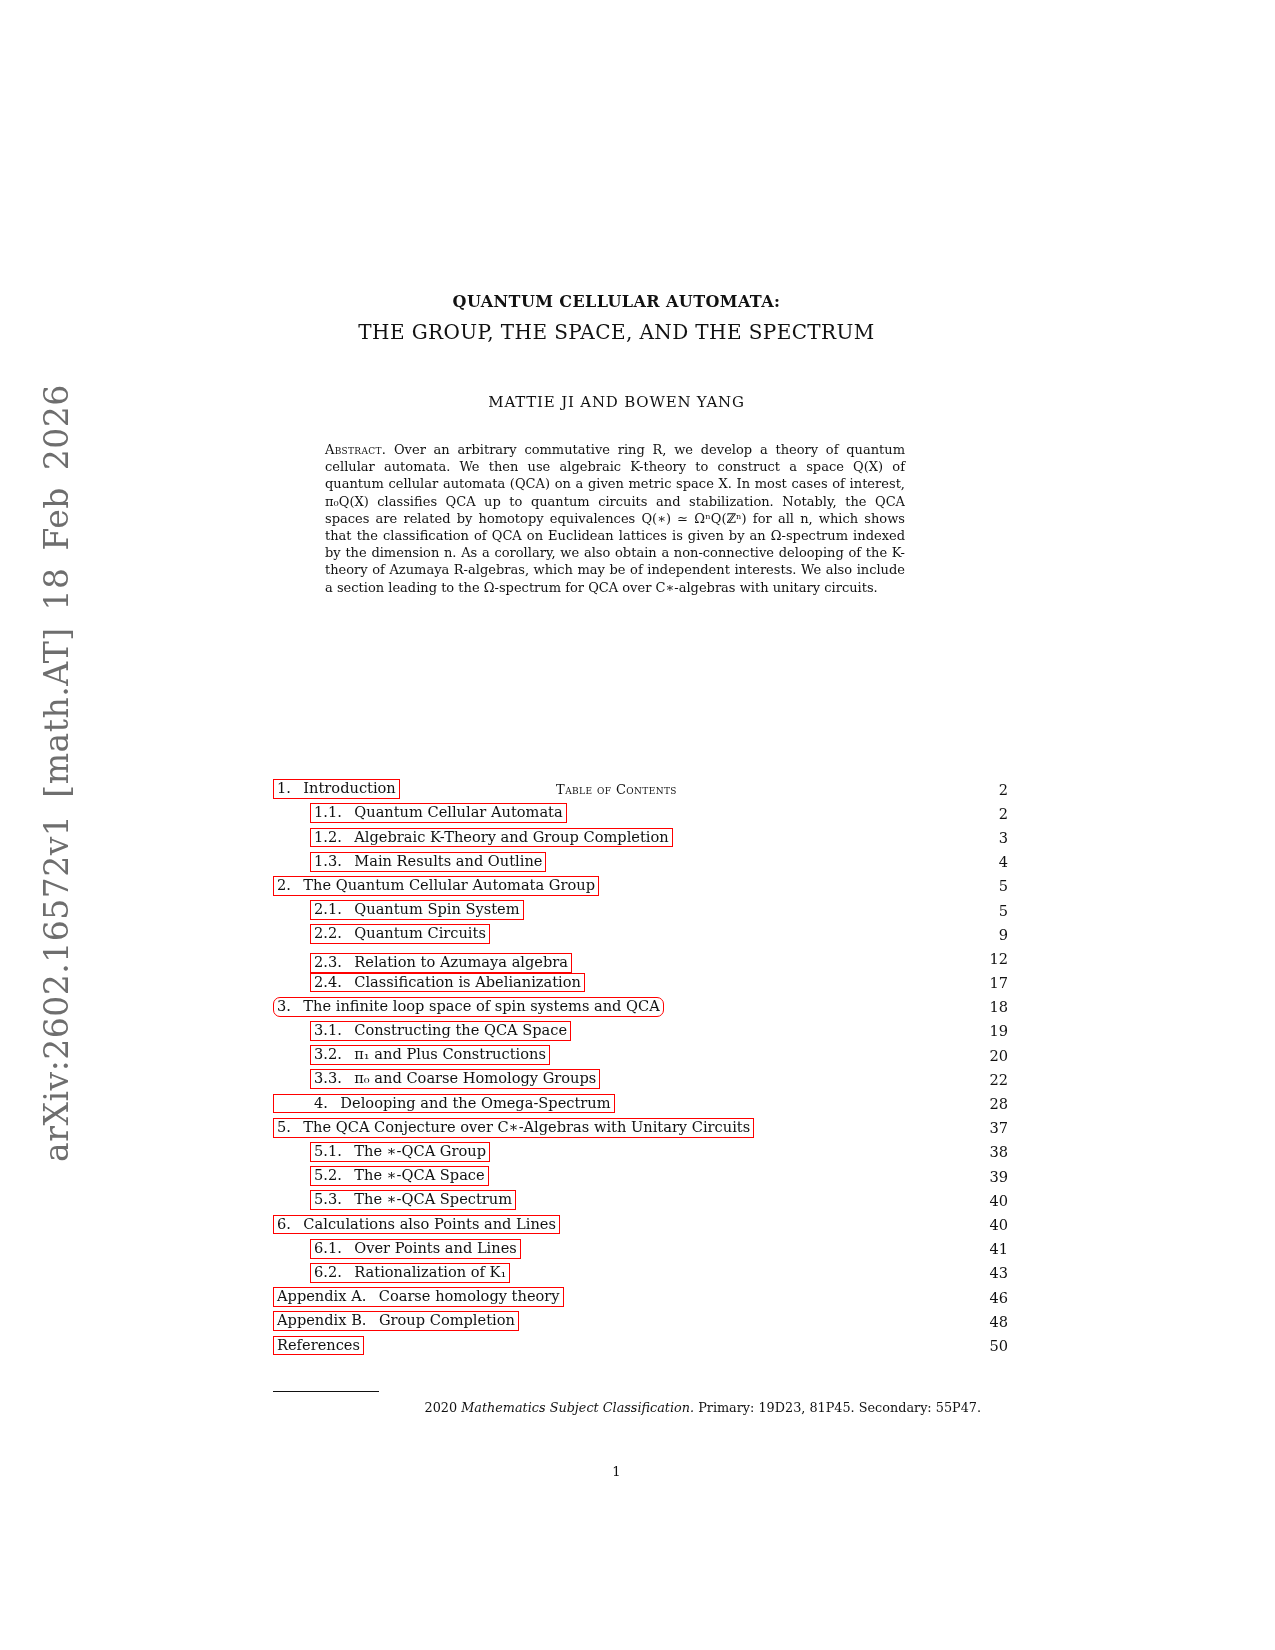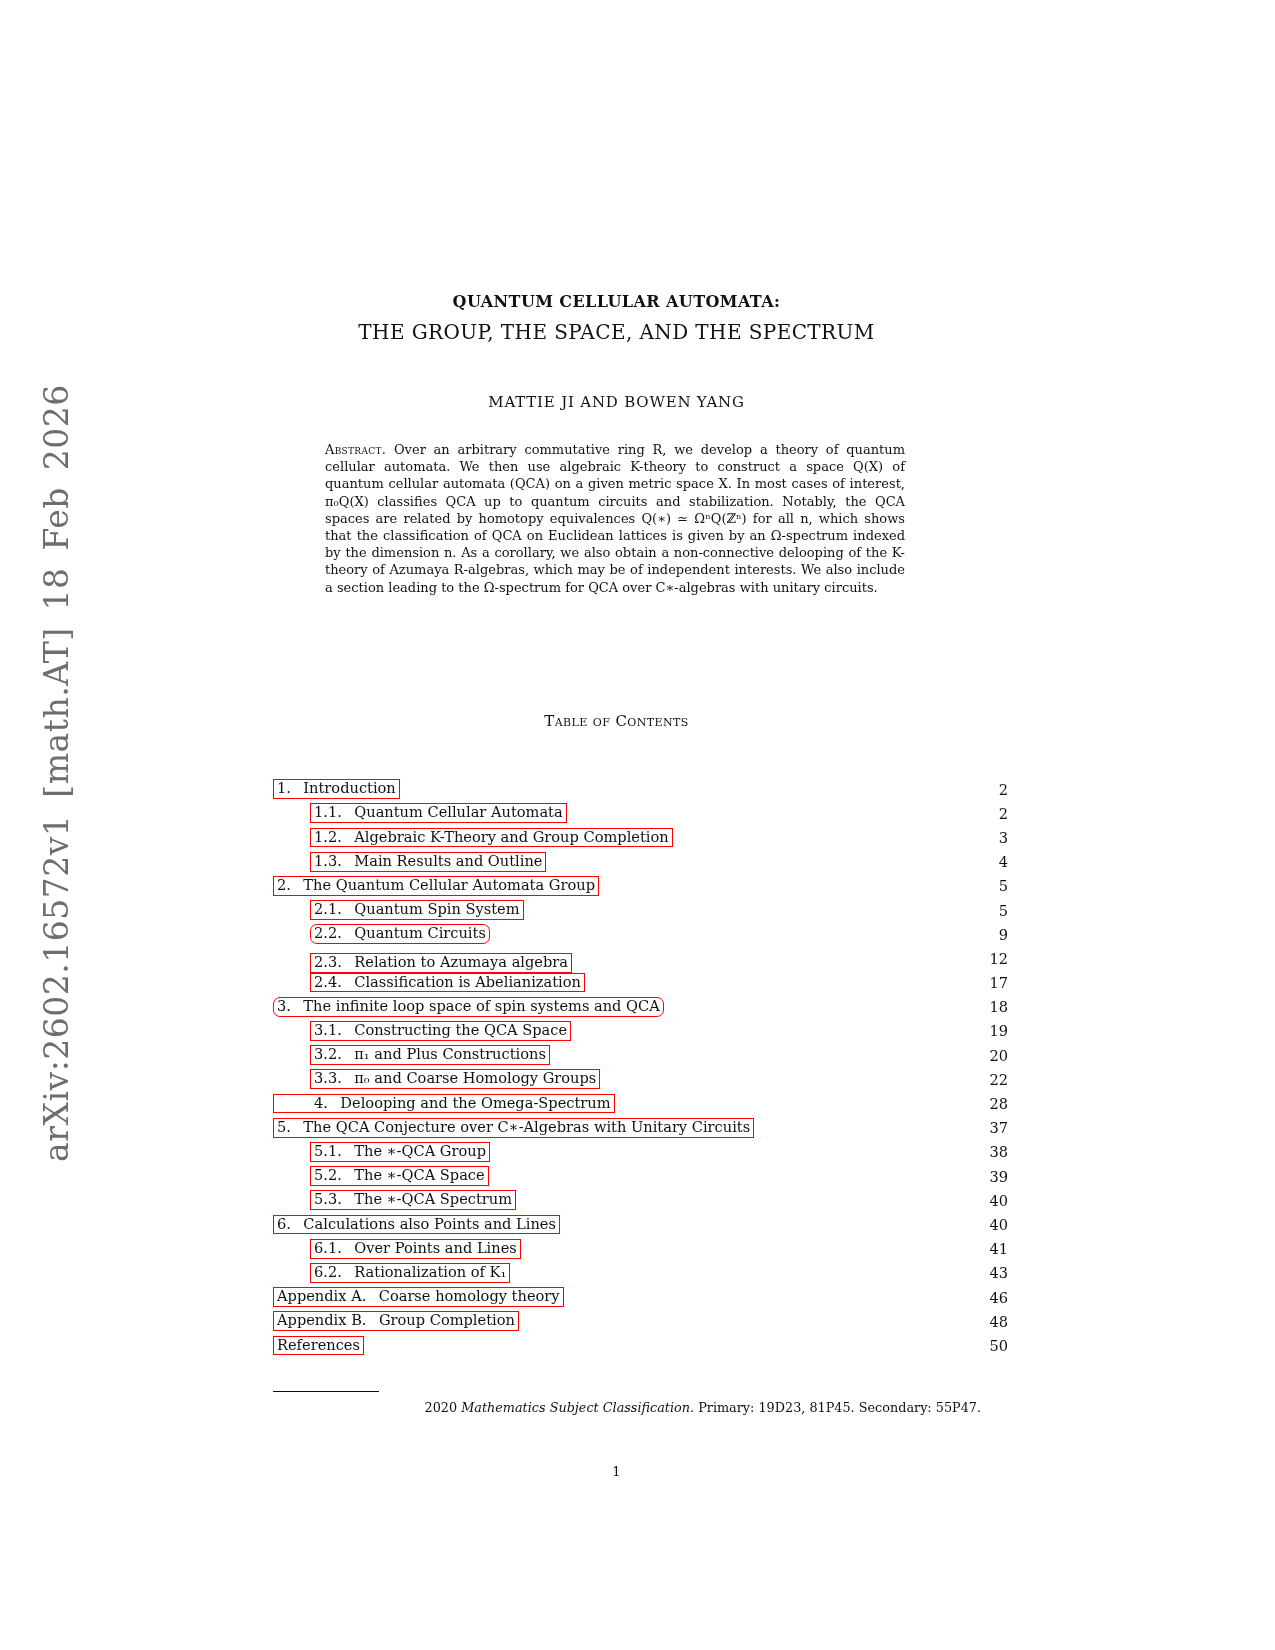--- a/index.html
+++ b/index.html
@@ -24,21 +24,21 @@
   .content{position:absolute;left:273px;top:0;width:735px;height:1650px;}
   .centered{position:absolute;left:0;width:687px;text-align:center;}
   #title1{top:292px;font-weight:bold;font-size:16px;letter-spacing:0.4px;}
   #title2{top:320px;font-weight:normal;font-size:20px;letter-spacing:0.4px;}
   #authors{top:376px;font-size:15px;letter-spacing:0.8px;margin-top:17px;}
   #abstract{
     position:absolute;left:52px;top:441px;width:580px;
     font-size:13px;line-height:17.2px;text-align:justify;
   }
   #abstract .abs-label{font-variant:small-caps;letter-spacing:0.3px;}
-  #toc-heading{top:712px;font-variant:small-caps;font-size:15px;letter-spacing:0.4px;}
+  #toc-heading{top:782px;font-variant:small-caps;font-size:13px;letter-spacing:0.4px;}
   #toc{position:absolute;left:0;top:777px;width:735px;font-size:14.6px;}
   .toc-row{display:flex;align-items:center;height:24.2px;}
   .toc-row.lvl1 .toc-box{margin-left:37px;}
   .toc-box{
     display:inline-block;border:1.6px solid #ff0000;
     padding:0px 3px 1px 3px;white-space:nowrap;line-height:1.15;
   }
   .toc-num{margin-right:0.85em;}
   .toc-num:empty{margin-right:0;}
   .toc-spacer{flex:1;}
@@ -101,21 +101,21 @@
           <span class="toc-box" style="border-color: rgb(255, 0, 0);"><span class="toc-num">2.</span><span>The Quantum Cellular Automata Group</span></span>
           <span class="toc-spacer"></span>
           <span class="toc-page">5</span>
         </div>
         <div class="toc-row lvl1">
           <span class="toc-box" style="border-color: rgb(255, 0, 0);"><span class="toc-num">2.1.</span><span>Quantum Spin System</span></span>
           <span class="toc-spacer"></span>
           <span class="toc-page">5</span>
         </div>
         <div class="toc-row lvl1">
-          <span class="toc-box" style="border-color: rgb(255, 0, 0); border-radius: 7px;"><span class="toc-num">2.2.</span><span>Quantum Circuits</span></span>
+          <span class="toc-box" style="border-color: rgb(255, 0, 0);"><span class="toc-num">2.2.</span><span>Quantum Circuits</span></span>
           <span class="toc-spacer"></span>
           <span class="toc-page">9</span>
         </div>
         <div class="toc-row lvl1">
           <span class="toc-box" style="border-color: rgb(255, 0, 0); margin-top: 9px;"><span class="toc-num">2.3.</span><span>Relation to Azumaya algebra</span></span>
           <span class="toc-spacer"></span>
           <span class="toc-page">12</span>
         </div>
         <div class="toc-row lvl1">
           <span class="toc-box" style="border-color: rgb(255, 0, 0);"><span class="toc-num">2.4.</span><span>Classification is Abelianization</span></span>

